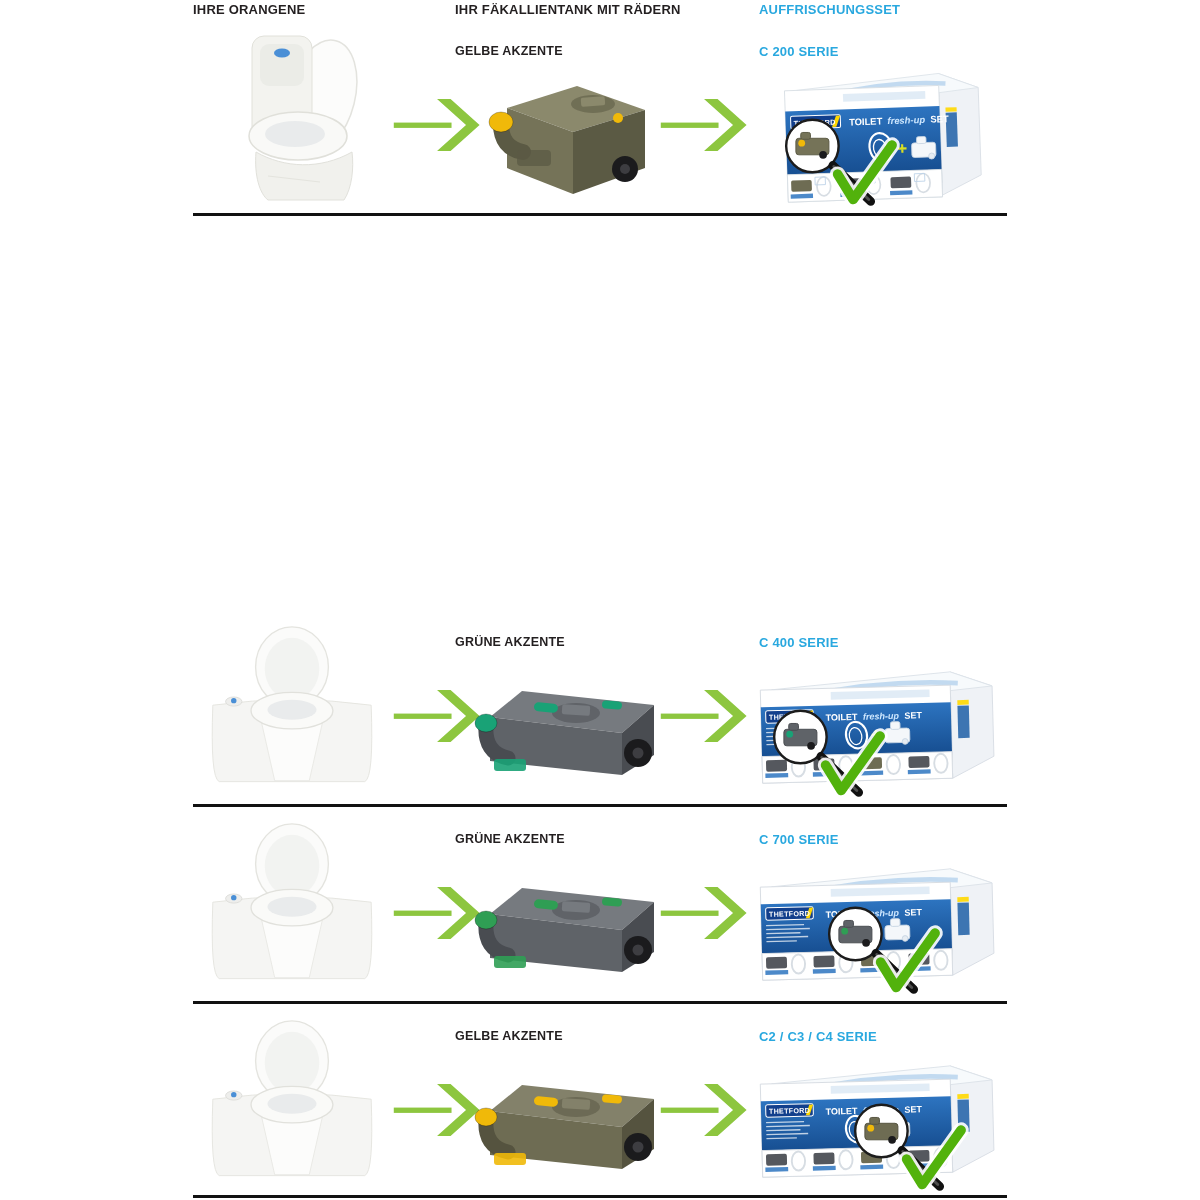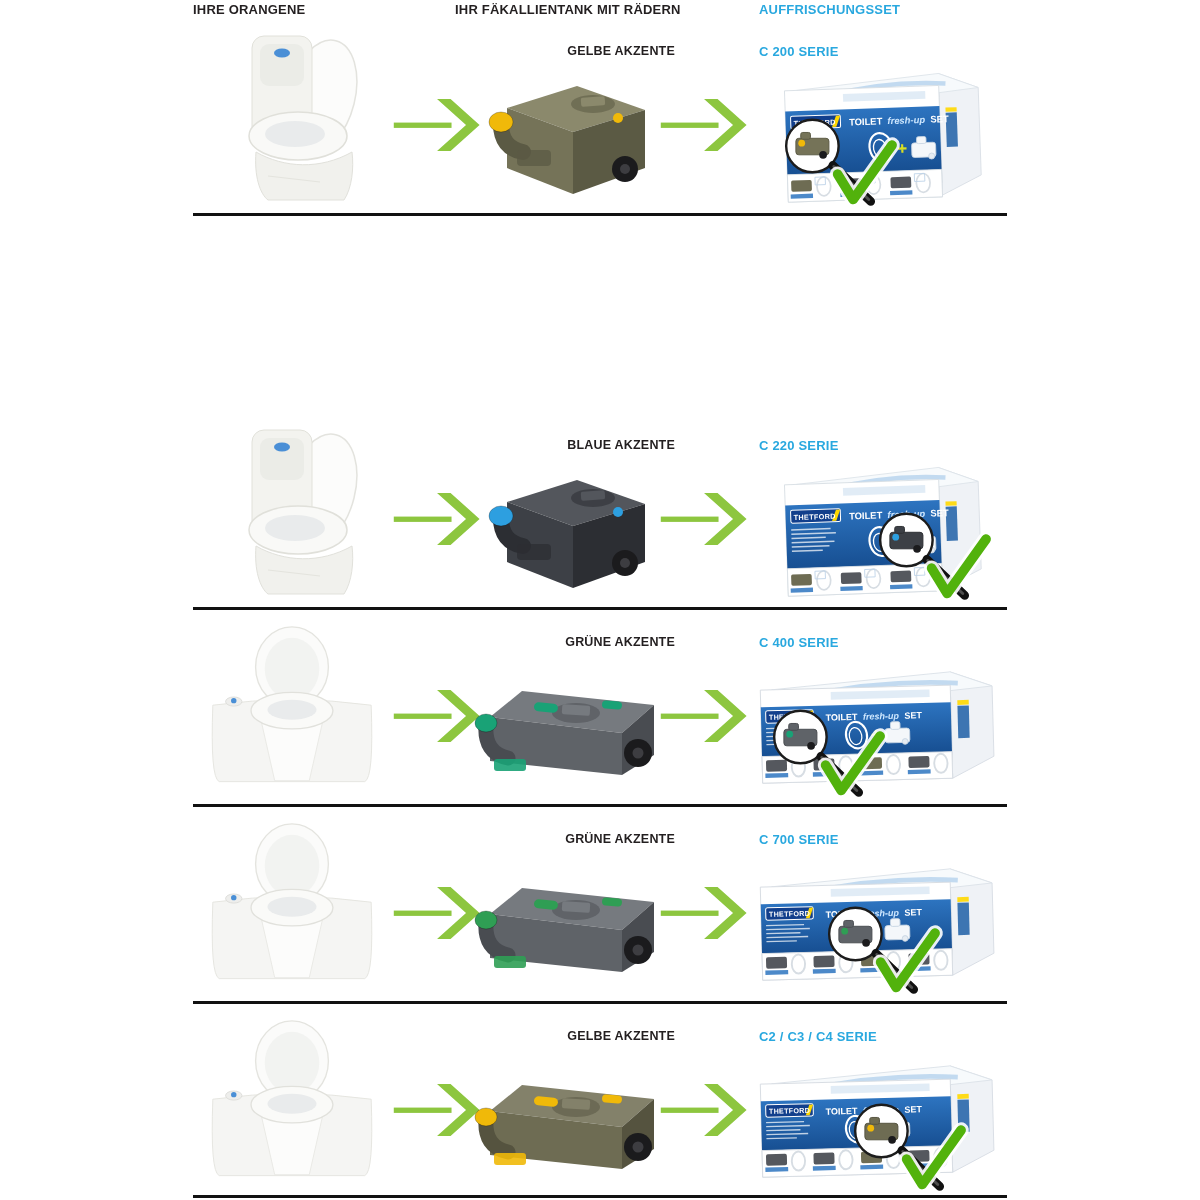--- a/index.html
+++ b/index.html
@@ -15,21 +15,21 @@
   .stage{position:absolute;inset:0}
   .header{position:absolute;left:193px;top:2px;width:814px;height:18px}
   .h-col{position:absolute;top:0;font-size:13px;font-weight:bold;letter-spacing:.2px;color:var(--text);white-space:nowrap}
   .h-col.h2{left:262px;width:216px;}
   .h-col.h3{left:566px;color:var(--cyan)}
   .row{position:absolute;left:193px;width:814px;height:197px;border-bottom:3px solid var(--divider)}
   .toilet{position:absolute;left:8px;top:10px;width:182px;height:180px}
   .arrow{position:absolute;width:90px;height:58px;top:80px}
   .arrow.a1{left:200px}
   .arrow.a2{left:467px}
-  .tank-label{position:absolute;left:262px;top:28px;width:220px;text-align:right;font-size:12.5px;font-weight:bold;letter-spacing:.2px;color:var(--text);white-space:nowrap}
+  .tank-label{position:absolute;left:262px;top:28px;width:220px;text-align:left;font-size:12.5px;font-weight:bold;letter-spacing:.2px;color:var(--text);white-space:nowrap}
   .series-label{position:absolute;left:566px;top:28px;font-size:13px;font-weight:bold;letter-spacing:.2px;color:var(--cyan);white-space:nowrap}
   .tank{position:absolute}
   .tank.cube{left:282px;top:50px;width:190px;height:135px}
   .tank.long{left:260px;top:54px;width:226px;height:130px}
   .box-wrap{position:absolute}
   .box-wrap.cube{left:570px;top:44px;width:240px;height:150px}
   .box-wrap.wide{left:556px;top:42px;width:262px;height:152px}
   .boxsvg{width:100%;height:100%;display:block}
   .mag{position:absolute;bottom:-6px;left:var(--magx,6%);width:132px;height:102px}
   svg{overflow:visible}
@@ -240,44 +240,20 @@
       <svg class="boxsvg" viewBox="0 0 250 175">
           <use href="#sym-box-cube"></use>
         </svg>
       <svg class="mag" viewBox="0 0 135 105">
           <use href="#sym-magnifier"></use>
         </svg>
     </div>
   </div>
 
 
-  <div class="row" style="top: 410px; --accent: #2d9fe0; --tank: #3d4046; --tank-dark: #2c2e33; --tank-light: #53565c; --magx: 45%;">
-    <svg class="toilet" viewBox="0 0 180 180">
-        <use href="#sym-toilet-a"></use>
-      </svg>
-    <svg class="arrow a1" viewBox="0 0 92 60">
-        <use href="#sym-arrow"></use>
-      </svg>
-    <div class="tank-label">BLAUE AKZENTE</div>
-    <svg class="tank cube" viewBox="0 0 190 135">
-        <use href="#sym-tank-cube"></use>
-      </svg>
-    <svg class="arrow a2" viewBox="0 0 92 60">
-        <use href="#sym-arrow"></use>
-      </svg>
-    <div class="series-label">C 220 SERIE</div>
-    <div class="box-wrap cube">
-      <svg class="boxsvg" viewBox="0 0 250 175">
-          <use href="#sym-box-cube"></use>
-        </svg>
-      <svg class="mag" viewBox="0 0 135 105">
-          <use href="#sym-magnifier"></use>
-        </svg>
-    </div>
-  </div>
 
   <div class="row" style="top: 607px; --accent: #19a276; --tank: #5f6368; --tank-dark: #494c51; --tank-light: #767a7f; --magx: 6%;">
     <svg class="toilet" viewBox="0 0 200 180">
         <use href="#sym-toilet-b"></use>
       </svg>
     <svg class="arrow a1" viewBox="0 0 92 60">
         <use href="#sym-arrow"></use>
       </svg>
     <div class="tank-label">GRÜNE AKZENTE</div>
     <svg class="tank long" viewBox="0 0 220 130">

